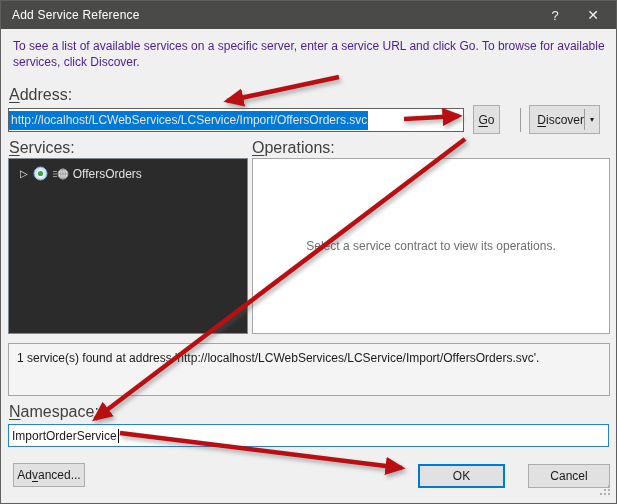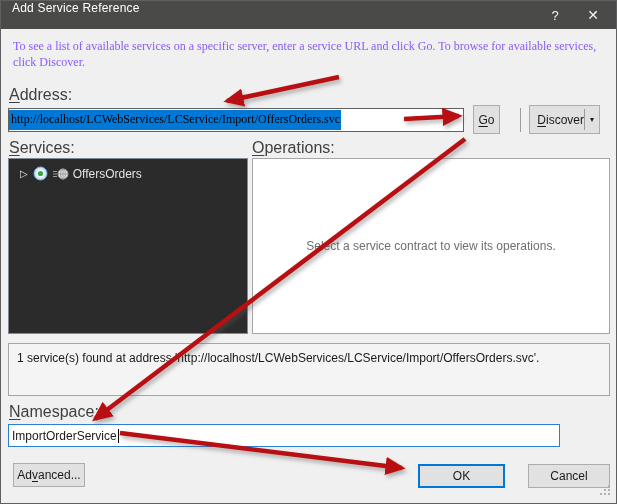--- a/index.html
+++ b/index.html
@@ -7,21 +7,21 @@
   body { font-family:"Liberation Sans", sans-serif; font-size:12px; color:#1a1a1a; }
 
   .window {
     position:relative; width:617px; height:504px;
     border:1px solid #5f5f5f; background:#f0f0f0; overflow:hidden;
   }
 
   
   .titlebar {
     position:absolute; left:0; top:0; right:0; height:28px;
-    background:#4a4a48; color:#ffffff; display:flex; align-items:flex-start;
+    background:#4a4a48; color:#ffffff; display:flex; align-items:center;
   }
   .titlebar .title { margin-left:11px; flex:1; font-size:12px; letter-spacing:.2px; }
   .titlebar .tbtn {
     width:38px; height:28px; display:flex; align-items:center; justify-content:center;
     color:#f2f2f2; font-size:13px; cursor:default; background:transparent; border:0;
     font-family:"Liberation Sans", sans-serif;
   }
   .titlebar .tbtn.close { margin-right:4px; font-size:14px; }
 
   
@@ -29,31 +29,31 @@
   .mn { text-decoration:underline; text-underline-offset:2px; }
 
   .btn {
     position:absolute; background:#e1e1e1; border:1px solid #adadad;
     font-family:"Liberation Sans", sans-serif; font-size:12px; color:#1a1a1a;
     display:flex; align-items:center; justify-content:center; cursor:default;
   }
   .btn.default { border:2px solid #0078d7; }
 
   
-  .intro { position:absolute; left:12px; top:37px; width:594px; line-height:16px; color:#8b5cf6;font-family:Liberation Serif, serif; }
+  .intro { position:absolute; left:12px; top:37px; width:594px; line-height:16px; color:#4c1d95; }
 
   
   .address-label { left:8px; top:85px; }
   .address-field {
     position:absolute; left:7px; top:107px; width:456px; height:24px;
     background:#ffffff; border:1px solid #606060; display:flex; align-items:center;
     overflow:hidden; white-space:nowrap;
   }
   .address-field .sel {
-    background:#0078d7; color:#000000; padding:2px 1px 3px 2px; font-size:12px;font-family:Liberation Serif, serif;
+    background:#0078d7; color:#e5e5e5; padding:2px 1px 3px 2px; font-size:12px;
   }
   .go-btn { left:472px; top:104px; width:27px; height:29px; }
   .vsep { position:absolute; left:519px; top:107px; width:1px; height:24px; background:#9c9c9c; }
   .discover-btn { left:528px; top:104px; width:71px; height:29px; padding:0; justify-content:flex-start; }
   .discover-btn .dlabel { flex:1; text-align:right; }
   .discover-btn .split { width:1px; height:21px; background:#9c9c9c; }
   .discover-btn .arrow { width:14px; text-align:center; font-size:8px; color:#1a1a1a; }
 
   
   .services-label { left:8px; top:138px; }
@@ -75,21 +75,21 @@
   
   .status-box {
     position:absolute; left:7px; top:342px; width:602px; height:53px;
     background:#f4f4f4; border:1px solid #a6a6a6; padding:7px 8px;
     color:#1a1a1a;
   }
 
   
   .namespace-label { left:8px; top:402px; }
   .namespace-field {
-    position:absolute; left:7px; top:423px; width:552px; height:23px;
+    position:absolute; left:7px; top:423px; width:601px; height:23px;
     background:#ffffff; border:1px solid #2a7fd4; display:flex; align-items:center;
     padding-left:3px;
   }
   .caret { width:1px; height:14px; background:#000; margin-left:1px; }
 
   
   .advanced-btn { left:12px; top:462px; width:72px; height:24px; }
   .ok-btn { left:417px; top:463px; width:87px; height:24px; }
   .cancel-btn { left:527px; top:463px; width:82px; height:24px; }
 

